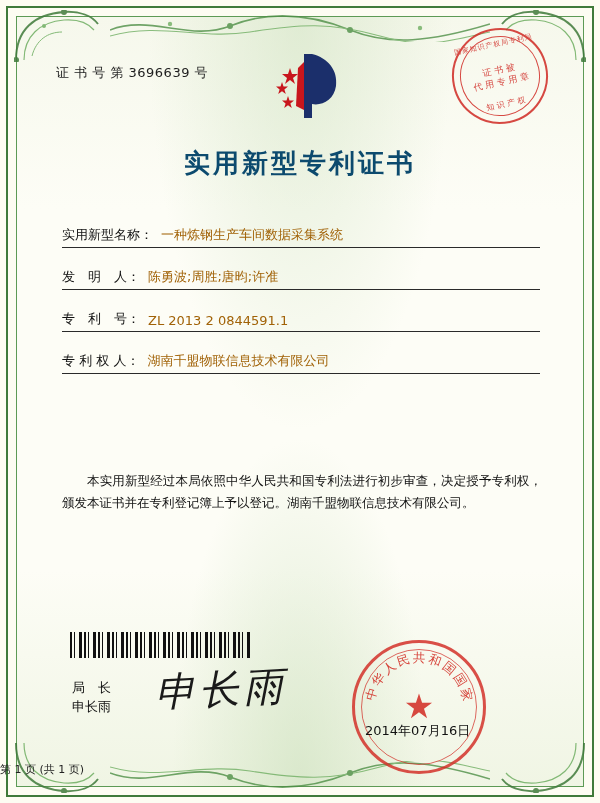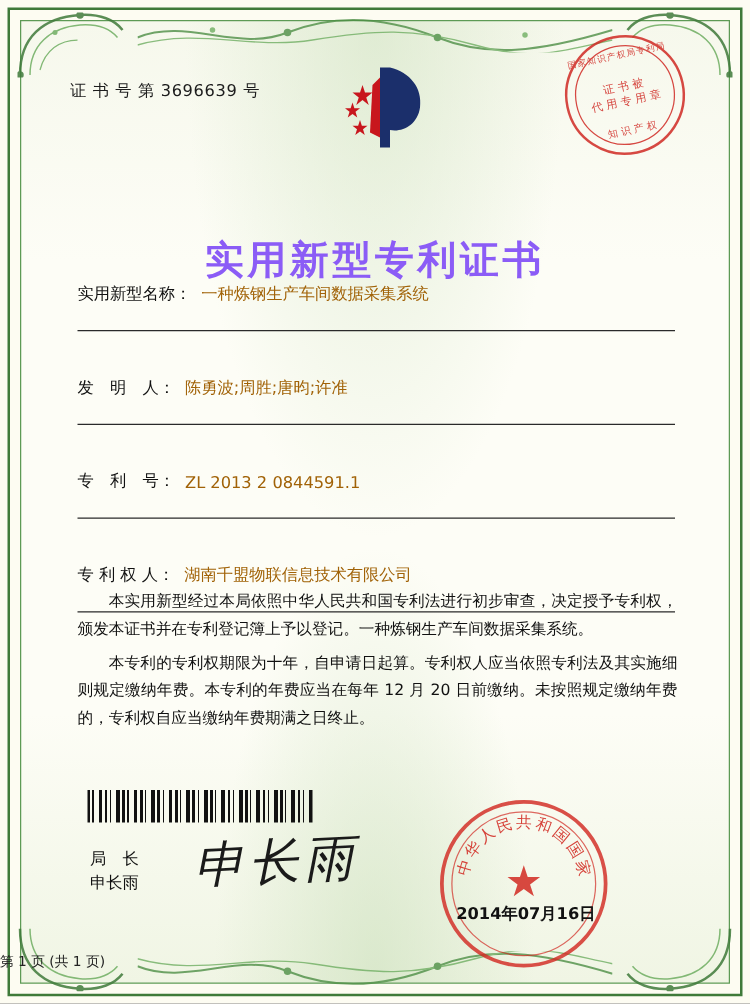--- a/index.html
+++ b/index.html
@@ -124,41 +124,40 @@
     left: 0; right: 0; bottom: 12px;
     text-align: center;
     font-size: 8px;
     font-family: "DejaVu Sans", sans-serif;
   }
   .title {
     position: absolute;
     left: 0; right: 0;
     top: 146px;
     text-align: center;
-    font-size: 31px;
+    font-size: 26px;
     font-weight: bold;
     letter-spacing: 3px;
-    color: #8b5cf6;
-    font-family: "DejaVu Sans", sans-serif;
-    margin-top: 41px;
+    color: #0c4a6e;
+    font-family: "DejaVu Sans", sans-serif;
   }
 
   
   .fields {
     position: absolute;
     left: 62px;
     right: 60px;
     top: 226px;
   }
   .field-row {
     display: flex;
     align-items: flex-end;
-    margin-bottom: 36px;
+    margin-bottom: 20px;
     border-bottom: 1px solid #2a2a2a;
-    padding-bottom: 20px;
+    padding-bottom: 3px;
   }
   .field-label {
     font-size: 13px;
     color: #111;
     white-space: nowrap;
     font-family: "DejaVu Sans", sans-serif;
   }
   .field-value {
     font-size: 13px;
     color: #a16207;
@@ -262,21 +261,20 @@
     position: absolute;
     left: 0; right: 0; top: 0; bottom: 0;
   }
   .seal-date {
     position: absolute;
     left: 365px;
     top: 722px;
     font-size: 13px;
     color: #111;
     font-family: "DejaVu Sans", sans-serif;
-    font-weight: bold;
   }
 
   
   .page-footer {
     position: absolute;
     left: 0; right: 0;
     bottom: 26px;
     text-align: left;
     font-size: 11px;
     color: #222;
@@ -378,22 +376,21 @@
       <span class="field-label">专　利　号：</span>
       <span class="field-value">ZL 2013 2 0844591.1</span>
     </div>
     <div class="field-row">
       <span class="field-label">专 利 权 人：</span>
       <span class="field-value">湖南千盟物联信息技术有限公司</span>
     </div>
   </div>
 
   <div class="paras">
-    <p>本实用新型经过本局依照中华人民共和国专利法进行初步审查，决定授予专利权，颁发本证书并在专利登记簿上予以登记。一种炼钢生产车间数据采集系统。</p>
-    <p>本专利的专利权期限为十年，自申请日起算。专利权人应当依照专利法及其实施细则规定缴纳年费。本专利的年费应当在每年 12 月 20 日前缴纳。未按照规定缴纳年费的，专利权自应当缴纳年费期满之日终止。</p>
+    <p>本实用新型经过本局依照中华人民共和国专利法进行初步审查，决定授予专利权，颁发本证书并在专利登记簿上予以登记。湖南千盟物联信息技术有限公司。</p>
   </div>
 
   <div class="barcode">
     <div class="bars"></div>
   </div>
 
   <div class="sig-label">
     <div>局　长</div>
     <div>申长雨</div>
   </div>

